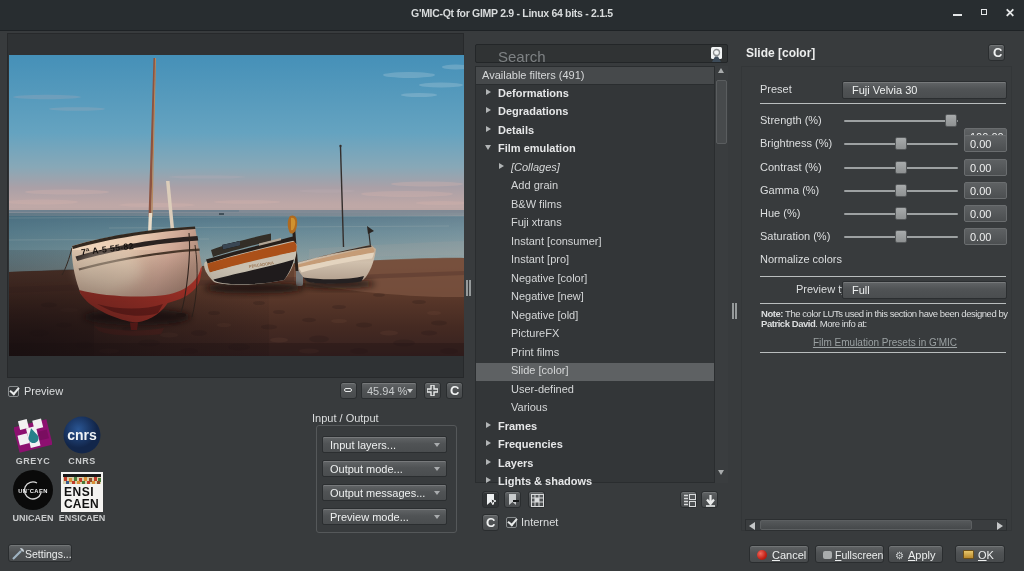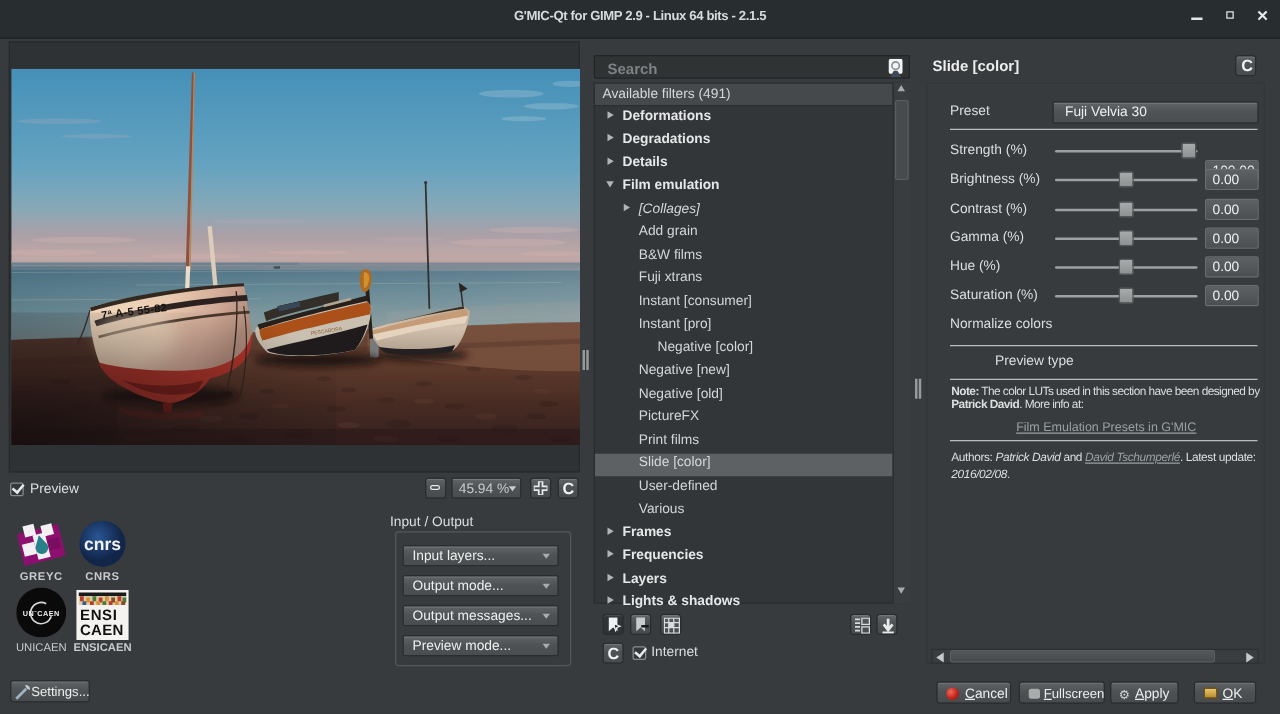--- a/index.html
+++ b/index.html
@@ -282,21 +282,21 @@
       <circle cx="19" cy="19" r="18.5" fill="url(#cnrsg)"></circle>
       <text x="19" y="24" font-size="14" fill="#eef2f5" text-anchor="middle" font-family="Liberation Sans" font-weight="bold">cnrs</text>
     </svg>
     <div class="abs" style="left:63px;top:456px;width:38px;text-align:center;color:#c9cbcc;font-size:9px;font-weight:bold;letter-spacing:0.5px;">CNRS</div>
 
     <svg class="abs" style="left:13px;top:470px;" width="40" height="40" viewBox="0 0 40 40">
       <circle cx="20" cy="20" r="20" fill="#0a0a0a"></circle>
       <path d="M24 13 a8.5 8.5 0 1 0 4 10" stroke="#d8d8d8" stroke-width="1.3" fill="none"></path>
       <text x="20" y="22.5" font-size="5.8" fill="#f0f0f0" text-anchor="middle" font-family="Liberation Sans" font-weight="bold" letter-spacing="0.4">UNˉCAEN</text>
     </svg>
-    <div class="abs" style="left:8px;top:513px;width:50px;text-align:center;color:#c9cbcc;font-size:9px;font-weight:normal;">UNICAEN</div>
+    <div class="abs" style="left:8px;top:513px;width:50px;text-align:center;color:#c9cbcc;font-size:9px;font-weight:bold;">UNICAEN</div>
 
     <svg class="abs" style="left:61px;top:472px;" width="42" height="40" viewBox="0 0 42 40">
       <rect x="0" y="0" width="42" height="40" fill="#f4f3f1"></rect>
       <rect x="2" y="2" width="38" height="3" fill="#1a1a1a"></rect>
       <g>
         <rect x="2" y="5" width="38" height="7" fill="#d8cfa8"></rect>
         <rect x="3" y="5" width="3" height="4" fill="#c03a2a"></rect>
           <rect x="8" y="6" width="3" height="4" fill="#d98f35"></rect>
           <rect x="13" y="5" width="3" height="4" fill="#4a7a3a"></rect>
           <rect x="18" y="6" width="3" height="4" fill="#c03a2a"></rect>
@@ -339,21 +339,21 @@
 
   <div class="abs btn" style="left:8px;top:544px;width:64px;height:18px;">
       <span style="position:absolute;left:16px;top:3px;font-size:10.5px;">Settings...</span>
       <svg style="position:absolute;left:2px;top:2px;" width="14" height="14" viewBox="0 0 14 14">
         <path d="M2 12 L7 7 M7 7 L10 4" stroke="#9fb3c2" stroke-width="2.2"></path>
         <path d="M9 1 a3.5 3.5 0 0 1 4 4 l-2.5 -1 z" fill="#c4cdd4"></path>
       </svg>
     </div>
 
   <div class="abs" id="search">
-      <span style="position:absolute;left:10px;top:3px;color:#7e8284;font-size:12px;font-weight:bold;">Search</span>
+      <span style="position:absolute;left:22px;top:3px;color:#7e8284;font-size:15px;">Search</span>
     <svg style="position:absolute;right:4px;top:2px;" width="13" height="15" viewBox="0 0 13 15">
         <rect x="1" y="0" width="11" height="12" rx="1.5" fill="#f2f4f5"></rect>
         <circle cx="6.5" cy="5.5" r="3" fill="none" stroke="#8a8e90" stroke-width="1.3"></circle>
         <path d="M2 15 L5 9.5 L8 9.5 L11 15 Z" fill="#3d4b59"></path>
       </svg>
   </div>
 
   <div class="abs" id="flist">
     <div class="abs" id="fhead">Available filters (491)</div>
     <div class="abs" style="left:0;top:296px;width:239px;height:18px;background:#5e6163;"></div>
@@ -365,21 +365,21 @@
       <div class="abs cat" style="left:22px;top:57px;">Details</div>
     <div class="abs arr arr-d" style="left:9px;top:78px;"></div>
       <div class="abs cat" style="left:22px;top:75px;">Film emulation</div>
     <div class="abs arr arr-r" style="left:23px;top:96px;"></div>
       <div class="abs sub" style="left:35px;top:94px;font-style:italic;">[Collages]</div>
     <div class="abs sub" style="left:35px;top:112px;">Add grain</div>
     <div class="abs sub" style="left:35px;top:131px;">B&amp;W films</div>
     <div class="abs sub" style="left:35px;top:149px;">Fuji xtrans</div>
     <div class="abs sub" style="left:35px;top:168px;">Instant [consumer]</div>
     <div class="abs sub" style="left:35px;top:186px;">Instant [pro]</div>
-    <div class="abs sub" style="left:50px;top:205px;">Negative [color]</div>
+    <div class="abs sub" style="left:35px;top:205px;">Negative [color]</div>
     <div class="abs sub" style="left:35px;top:223px;">Negative [new]</div>
     <div class="abs sub" style="left:35px;top:242px;">Negative [old]</div>
     <div class="abs sub" style="left:35px;top:260px;">PictureFX</div>
     <div class="abs sub" style="left:35px;top:279px;">Print films</div>
     <div class="abs sub" style="left:35px;top:297px;">Slide [color]</div>
     <div class="abs sub" style="left:35px;top:316px;">User-defined</div>
     <div class="abs sub" style="left:35px;top:334px;">Various</div>
     <div class="abs arr arr-r" style="left:10px;top:355px;"></div>
       <div class="abs cat" style="left:22px;top:353px;">Frames</div>
     <div class="abs arr arr-r" style="left:10px;top:373px;"></div>
@@ -486,26 +486,28 @@
       <div class="track"></div>
       <div class="handle" style="left:51px;"></div>
     </div>
   <div class="abs val" style="left:964px;top:228px;">0.00</div>
 
   <div class="abs lbl" style="left:760px;top:253px;">Normalize colors</div>
 
   <div class="abs sep" style="left:760px;top:276px;width:246px;"></div>
 
   <div class="abs lbl" style="left:760px;top:283px;padding-left:36px;">Preview type</div>
+  <div class="abs combo" style="left:842px;top:281px;width:165px;height:18px;">
+      <span style="position:absolute;left:9px;top:2px;">Full</span>
+    </div>
   <div class="abs sep" style="left:760px;top:303px;width:246px;"></div>
 
   <div class="abs note" style="left:761px;top:309px;width:260px;line-height:10px;font-size:9.5px;letter-spacing:-0.45px;"><b>Note:</b> The color LUTs used in this section have been designed by<br><b>Patrick David</b>. More info at:</div>
   <div class="abs note" style="left:761px;top:337px;width:248px;text-align:center;font-size:10px;"><a class="lnk">Film Emulation Presets in G'MIC</a></div>
   <div class="abs sep" style="left:760px;top:352px;width:246px;"></div>
-  <div class="abs note" style="left:761px;top:360px;width:260px;line-height:13px;font-size:9.5px;letter-spacing:-0.3px;">Authors: <i>Patrick David</i> and <a class="lnk"><i>David Tschumperlé</i></a>. Latest update:<br><i>2016/02/08</i>.</div>
 
   <div class="abs" style="left:745px;top:519px;width:262px;height:12px;background:#3a3d3f;border:1px solid #2c2f31;">
     <div class="abs" style="left:1px;top:1px;width:12px;height:8px;">
         <div class="arr" style="margin:1px 0 0 2px;border-width:4px 6px 4px 0;border-color:transparent #c6c8c9 transparent transparent;"></div>
       </div>
     <div class="abs" style="left:14px;top:0px;width:212px;height:10px;background:linear-gradient(#55585a,#46494b);border:1px solid #5c5f61;border-radius:2px;"></div>
     <div class="abs" style="right:1px;top:1px;width:12px;height:8px;">
         <div class="arr" style="margin:1px 0 0 4px;border-width:4px 0 4px 6px;border-color:transparent transparent transparent #c6c8c9;"></div>
       </div>
   </div>

